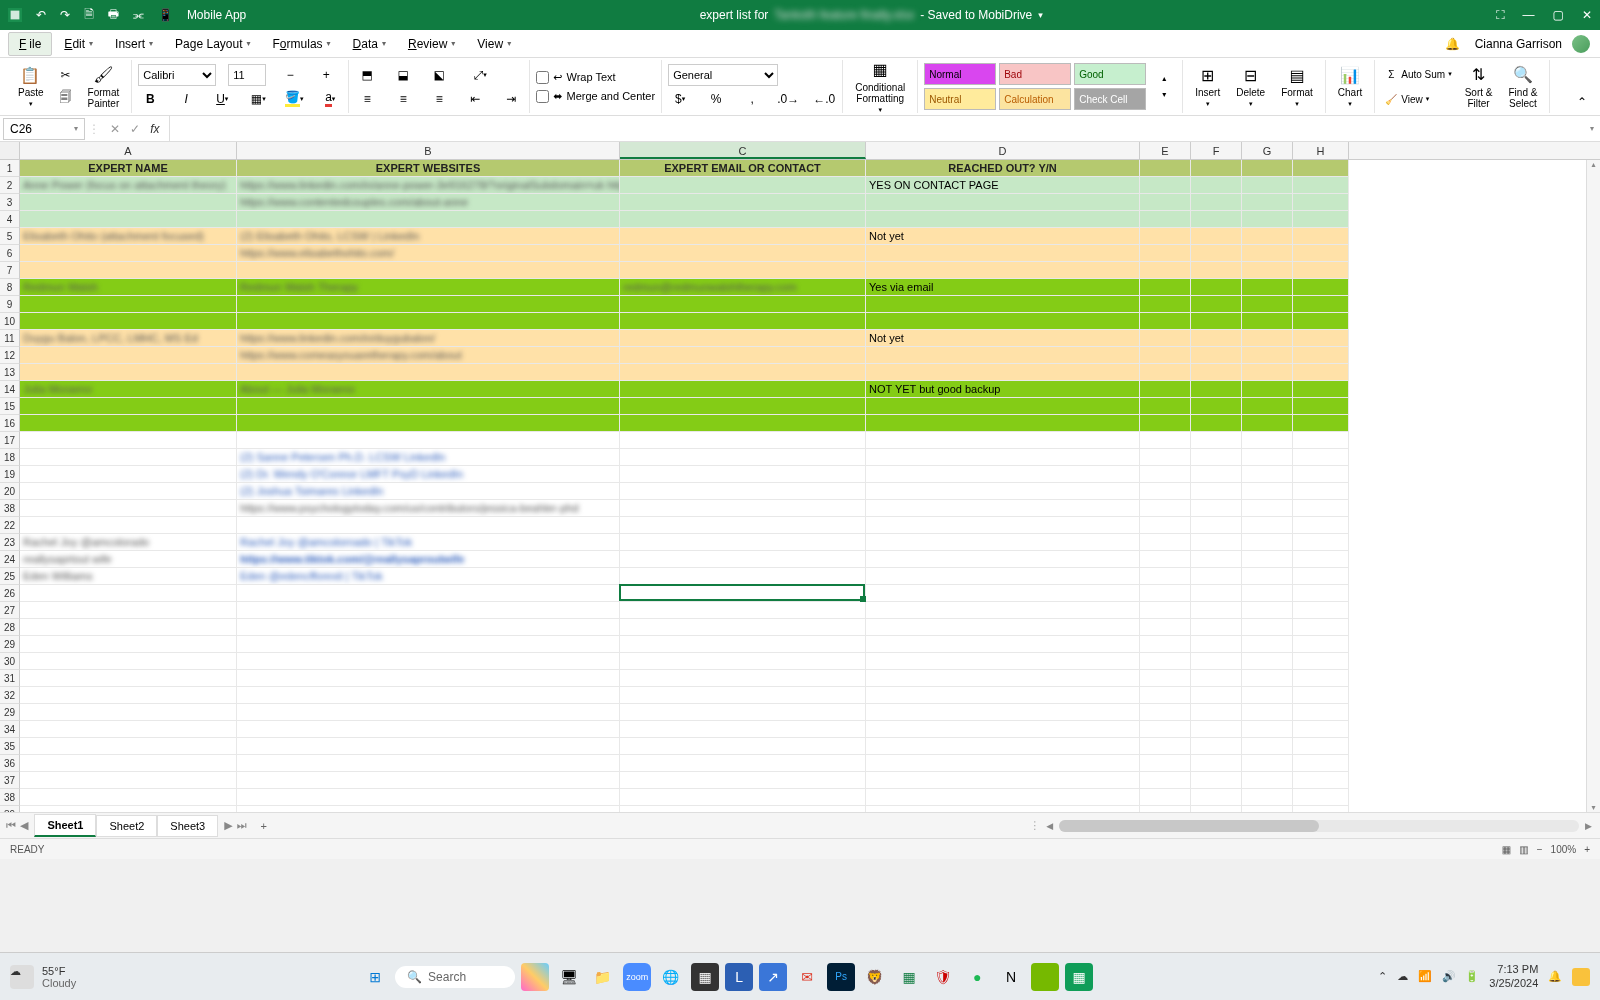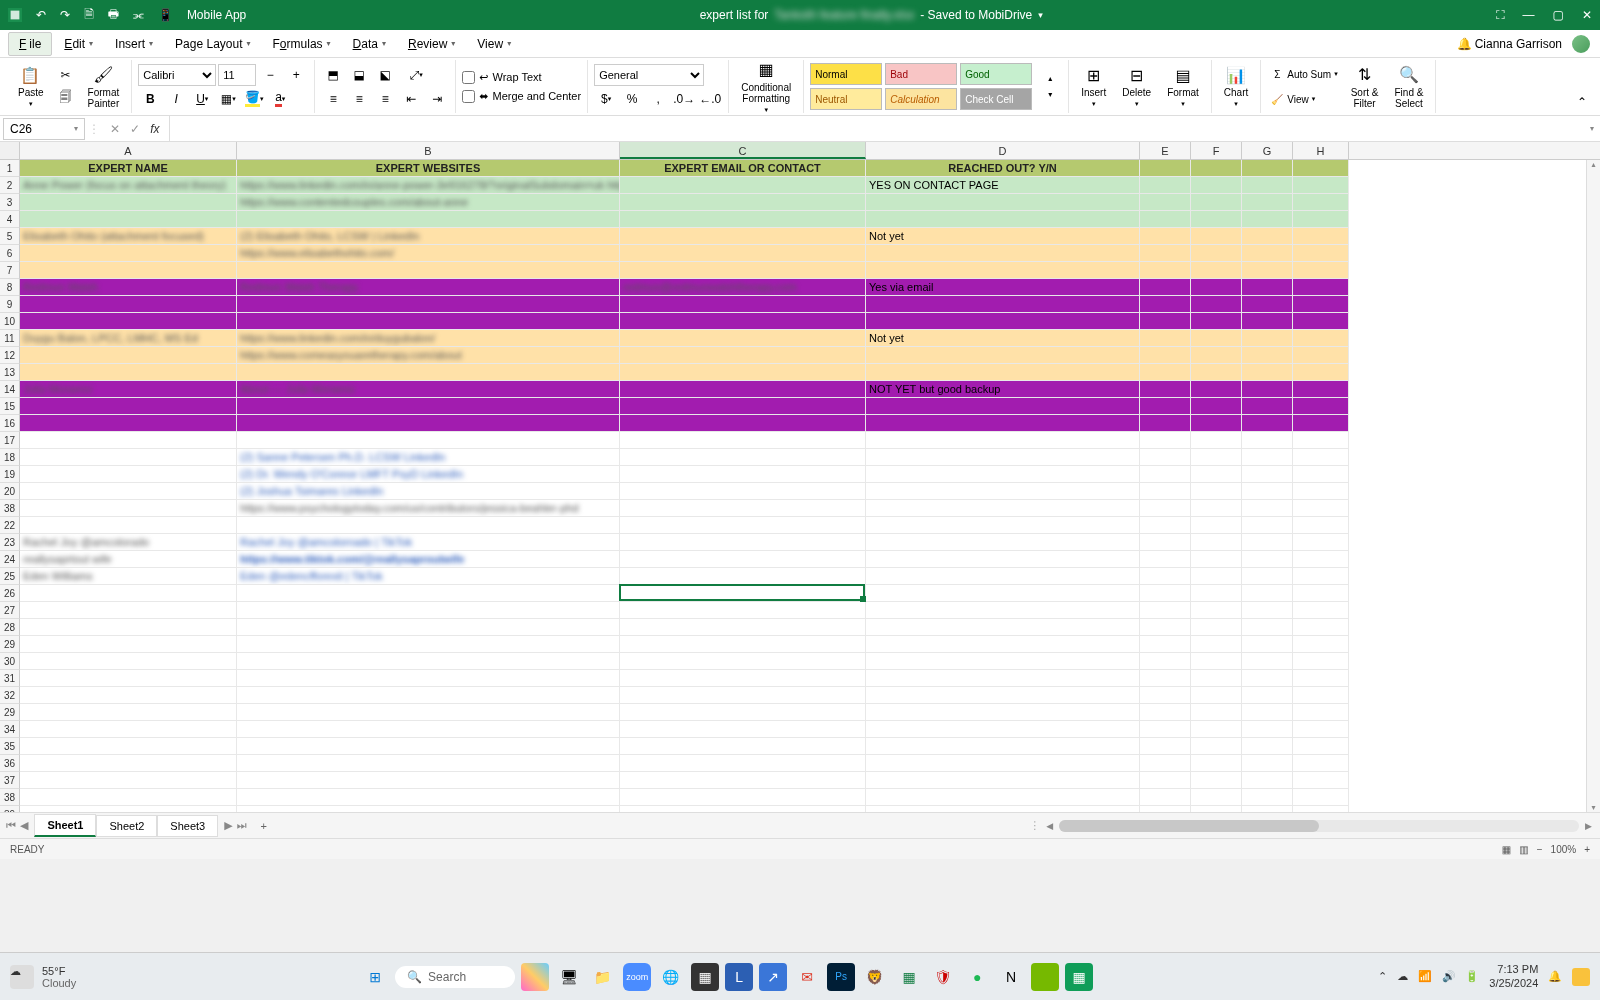--- a/index.html
+++ b/index.html
@@ -12,42 +12,42 @@
 .titlebar .center { flex: 1; text-align: center; display: flex; align-items: center; justify-content: center; gap: 6px; }
 .titlebar .center .blur { filter: blur(3px); color: #ddd; }
 .titlebar .right { display: flex; gap: 18px; align-items: center; }
 
 
 .menubar { background: #fff; height: 28px; border-bottom: 1px solid #ddd; display: flex; align-items: center; padding: 0 8px; font-size: 12px; gap: 2px; }
 .menubar .menu-item { padding: 4px 10px; display: flex; align-items: center; gap: 4px; cursor: pointer; }
 .menubar .menu-item.file { background: #e8f2e8; border: 1px solid #ccc; border-radius: 2px; }
 .menubar .menu-item .caret { font-size: 8px; color: #666; }
 .menubar .spacer { flex: 1; }
-.menubar .user { display: flex; align-items: center; gap: 8px; }
+.menubar .user { display: flex; align-items: center; gap: 8px; margin-left: 12px; }
 .menubar .avatar { width: 22px; height: 22px; border-radius: 50%; background: linear-gradient(135deg,#7ac186,#4a9d5c); border: 2px solid #fff; }
 
 
 .ribbon { background: #fff; height: 58px; border-bottom: 1px solid #ddd; display: flex; align-items: stretch; padding: 2px 6px; font-size: 10px; }
 .ribbon .group { display: flex; align-items: center; border-right: 1px solid #e5e5e5; padding: 0 6px; gap: 4px; }
 .ribbon .vbtn { display: flex; flex-direction: column; align-items: center; justify-content: center; padding: 2px 6px; cursor: pointer; gap: 2px; }
 .ribbon .vbtn .ic { width: 20px; height: 20px; display: flex; align-items: center; justify-content: center; font-size: 16px; }
 .ribbon .sbtn { width: 24px; height: 22px; display: flex; align-items: center; justify-content: center; cursor: pointer; font-size: 12px; }
 .ribbon .stack { display: flex; flex-direction: column; gap: 2px; }
-.ribbon .hrow { display: flex; gap: 2px; align-items: center; }
+.ribbon .hrow { display: flex; gap: 12px; align-items: center; }
 .ribbon select, .ribbon input.fsize { height: 22px; font-size: 11px; border: 1px solid #ccc; background: #fff; }
 .ribbon select.font { width: 78px; }
 .ribbon input.fsize { width: 38px; padding: 0 4px; }
 .ribbon .check { display: flex; align-items: center; gap: 4px; font-size: 11px; }
 .ribbon .styles-grid { display: grid; grid-template-columns: repeat(3, 72px); grid-template-rows: 22px 22px; gap: 3px; }
 .ribbon .style-cell { border: 1px solid #bbb; font-size: 10px; display: flex; align-items: center; padding: 0 4px; cursor: pointer; }
-.style-normal { background: #fde047; }
+.style-normal { background: #d946ef; }
 .style-bad { background: #f8c5c5; color: #9c0006; }
 .style-good { background: #c6efce; color: #006100; }
 .style-neutral { background: #ffeb9c; color: #9c5700; }
-.style-calc { background: #fce4a0; color: #b85c00; font-style: italic; }
+.style-calc { background: #fce4a0; color: #b85c00; }
 .style-check { background: #a5a5a5; color: #fff; }
 .ribbon .ed-stack { display: flex; flex-direction: column; gap: 1px; font-size: 10px; }
 .ribbon .ed-stack .erow { display: flex; align-items: center; gap: 3px; cursor: pointer; padding: 1px 3px; }
 .ribbon .ed-stack .erow .eic { width: 14px; text-align: center; }
 
 
 .formulabar { background: #fff; height: 26px; border-bottom: 1px solid #ddd; display: flex; align-items: center; font-size: 12px; }
 .formulabar .namebox { width: 82px; border: 1px solid #ccc; height: 22px; margin: 0 3px; padding: 0 6px; display: flex; align-items: center; justify-content: space-between; }
 .formulabar .fx-btns { display: flex; gap: 10px; padding: 0 10px; color: #999; }
 .formulabar .fx-input { flex: 1; border-left: 1px solid #ddd; height: 100%; padding: 0 8px; }
@@ -58,21 +58,21 @@
 .grid-area .colheads .corner { width: 20px; border-right: 1px solid #ccc; background: #f0f0f0; }
 .grid-area .colheads .ch { border-right: 1px solid #ccc; text-align: center; font-size: 11px; color: #333; line-height: 18px; }
 .grid-area .colheads .ch.sel { background: #d4e8d4; border-bottom: 2px solid #107c41; }
 .grid-area .rows { position: relative; }
 .grid-area .row { display: flex; height: 17px; }
 .grid-area .row .rh { width: 20px; background: #f5f5f5; border-right: 1px solid #ccc; border-bottom: 1px solid #ddd; text-align: center; font-size: 10px; color: #333; line-height: 17px; }
 .grid-area .row .cell { border-right: 1px solid #e8e8e8; border-bottom: 1px solid #e8e8e8; font-size: 11px; padding: 0 3px; line-height: 17px; overflow: hidden; white-space: nowrap; }
 .row.header .cell { background: #b5c96f; font-weight: bold; text-align: center; font-size: 11px; color: #222; }
 .row.green .cell { background: #c6e8c6; }
 .row.yellowish .cell { background: #ffe1a8; }
-.row.lightgreen .cell { background: #a21caf; }
+.row.lightgreen .cell { background: #84cc16; }
 .blur-txt { filter: blur(2.5px); color: #555; }
 .link-blur { filter: blur(2.5px); color: #2a5bbb; }
 
 .active-cell { position: absolute; border: 2px solid #107c41; pointer-events: none; }
 .active-cell .handle { position: absolute; right: -3px; bottom: -3px; width: 6px; height: 6px; background: #107c41; }
 
 
 .sheettabs { height: 26px; background: #f5f5f5; border-top: 1px solid #ddd; display: flex; align-items: center; font-size: 11px; }
 .sheettabs .nav { display: flex; gap: 4px; padding: 0 6px; color: #888; }
 .sheettabs .tab { padding: 4px 12px; border: 1px solid #ddd; background: #fff; cursor: pointer; }

